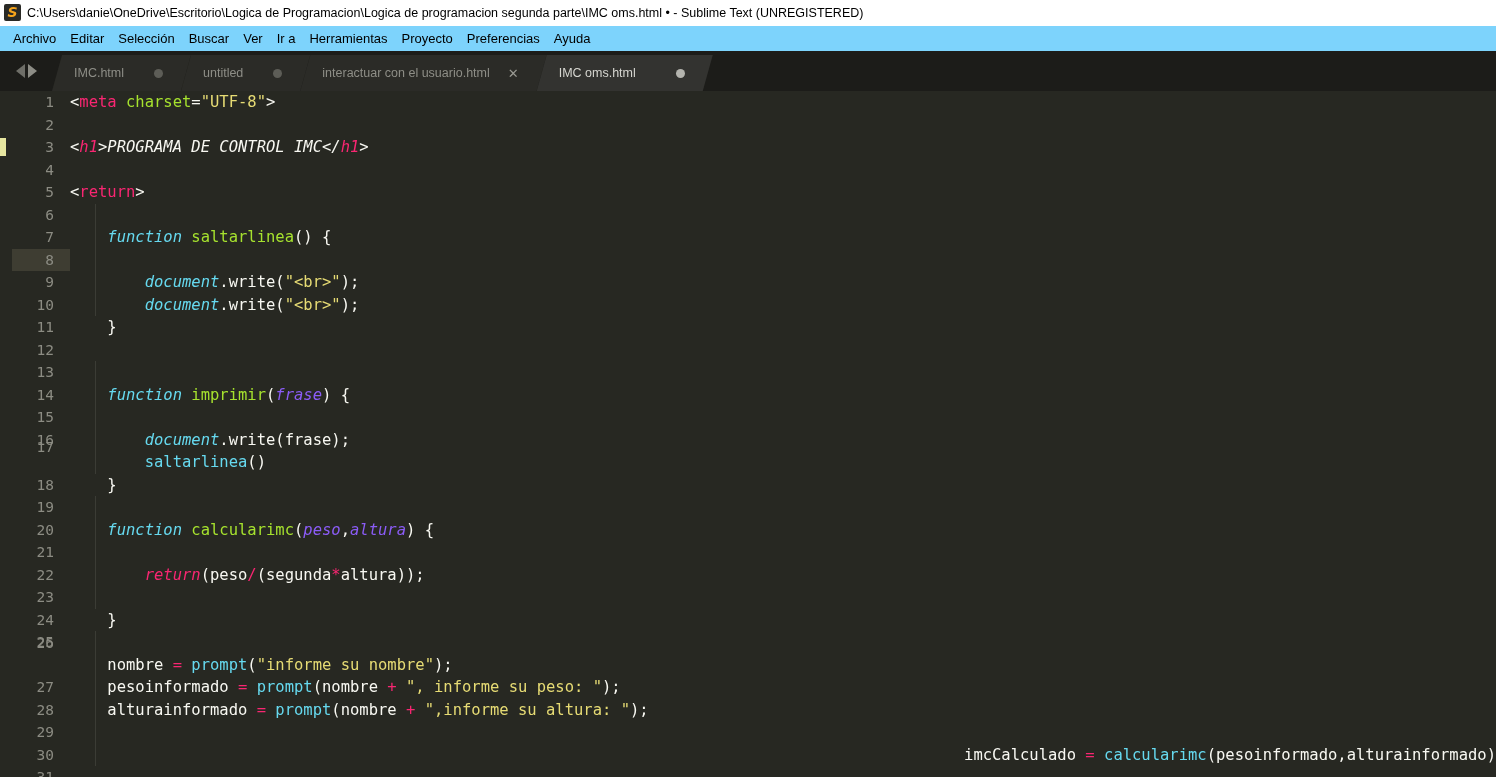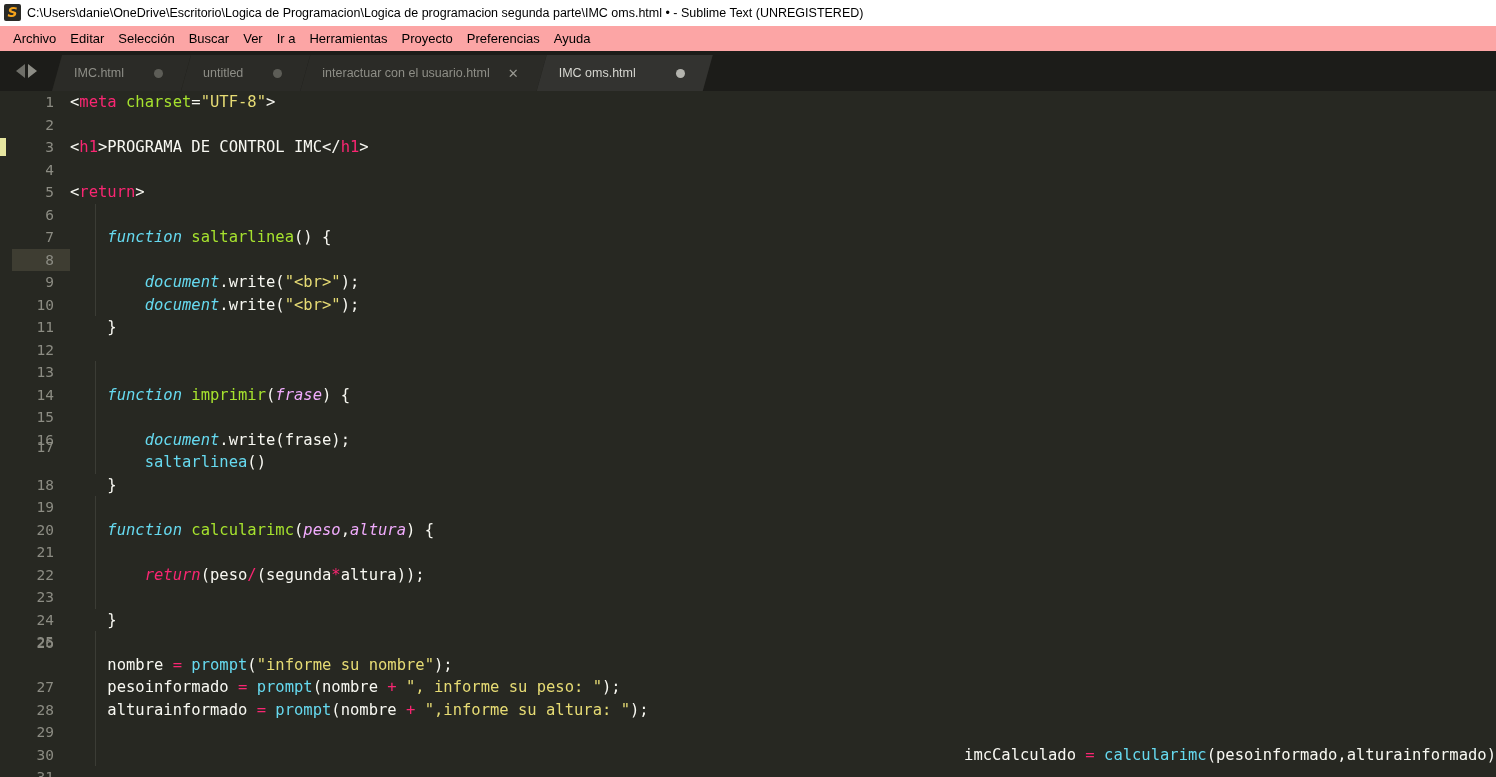--- a/index.html
+++ b/index.html
@@ -44,21 +44,21 @@
   #title-text {
     font-size: 12.5px;
     color: #000000;
     white-space: nowrap;
     font-family: "Liberation Sans", sans-serif;
   }
 
   
   #menu-bar {
     height: 25px;
-    background: #fca5a5;
+    background: #7dd3fc;
     display: flex;
     align-items: center;
     padding-left: 6px;
   }
   .menu-item {
     font-size: 13px;
     color: #000000;
     padding: 2px 7px;
     white-space: nowrap;
     cursor: default;
@@ -203,21 +203,21 @@
     background: #3b3c35;
   }
 
   
   .t-plain  { color: #f8f8f2; }
   .t-tag    { color: #f92672; }
   .t-attr   { color: #a6e22e; }
   .t-string { color: #e6db74; }
   .t-kw     { color: #66d9ef; font-style: italic; }
   .t-fndef  { color: #a6e22e; }
-  .t-param  { color: #f0abfc; font-style: italic; }
+  .t-param  { color: #8b5cf6; font-style: italic; }
   .t-obj    { color: #66d9ef; font-style: italic; }
   .t-call   { color: #66d9ef; }
   .t-op     { color: #f92672; }
   .t-ret    { color: #f92672; font-style: italic; }
 </style>
 </head>
 <body>
 
 <div id="title-bar">
   <div id="app-logo">
@@ -302,21 +302,21 @@
       <div class="gutter-num" style="top: 652.5px;">30</div>
       <div class="gutter-num" style="top: 675px;">31</div>
     </div>
   <div id="code-area">
       <div class="indent-guide" style="left: 37.28px; top: 112.5px; height: 112.5px;"></div>
       <div class="indent-guide" style="left: 37.28px; top: 270px; height: 112.5px;"></div>
       <div class="indent-guide" style="left: 37.28px; top: 405px; height: 112.5px;"></div>
       <div class="indent-guide" style="left: 37.28px; top: 540px; height: 135px;"></div>
       <div class="code-line" style="position: relative;"><span class="t-plain">&lt;</span><span class="t-tag">meta</span><span class="t-plain"> </span><span class="t-attr">charset</span><span class="t-plain">=</span><span class="t-string">"UTF-8"</span><span class="t-plain">&gt;</span></div>
       <div class="code-line" style="position: relative;">&nbsp;</div>
-      <div class="code-line" style="position: relative;"><span class="t-plain">&lt;</span><span class="t-tag">h1</span><span class="t-plain">&gt;PROGRAMA DE CONTROL IMC&lt;/</span><span class="t-tag">h1</span><span class="t-plain">&gt;</span></div>
+      <div class="code-line" style="position: relative; font-style: italic;"><span class="t-plain">&lt;</span><span class="t-tag">h1</span><span class="t-plain">&gt;PROGRAMA DE CONTROL IMC&lt;/</span><span class="t-tag">h1</span><span class="t-plain">&gt;</span></div>
       <div class="code-line" style="position: relative;">&nbsp;</div>
       <div class="code-line" style="position: relative;"><span class="t-plain">&lt;</span><span class="t-tag">return</span><span class="t-plain">&gt;</span></div>
       <div class="code-line" style="position: relative;">&nbsp;</div>
       <div class="code-line" style="position: relative;"><span class="t-plain">    </span><span class="t-kw">function</span><span class="t-plain"> </span><span class="t-fndef">saltarlinea</span><span class="t-plain">() {</span></div>
       <div class="code-line" style="position: relative;">&nbsp;</div>
       <div class="code-line" style="position: relative;"><span class="t-plain">        </span><span class="t-obj">document</span><span class="t-plain">.write(</span><span class="t-string">"&lt;br&gt;"</span><span class="t-plain">);</span></div>
       <div class="code-line" style="position: relative;"><span class="t-plain">        </span><span class="t-obj">document</span><span class="t-plain">.write(</span><span class="t-string">"&lt;br&gt;"</span><span class="t-plain">);</span></div>
       <div class="code-line" style="position: relative;"><span class="t-plain">    }</span></div>
       <div class="code-line" style="position: relative;">&nbsp;</div>
       <div class="code-line" style="position: relative;">&nbsp;</div>

